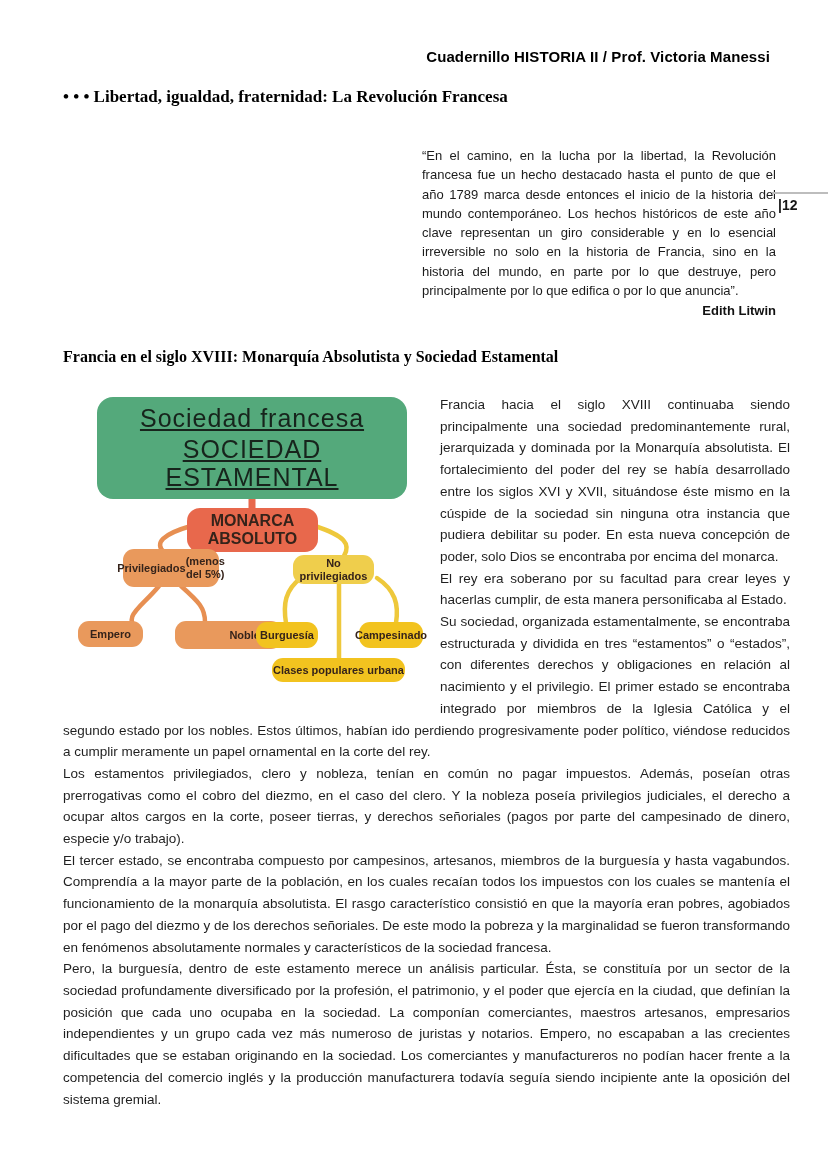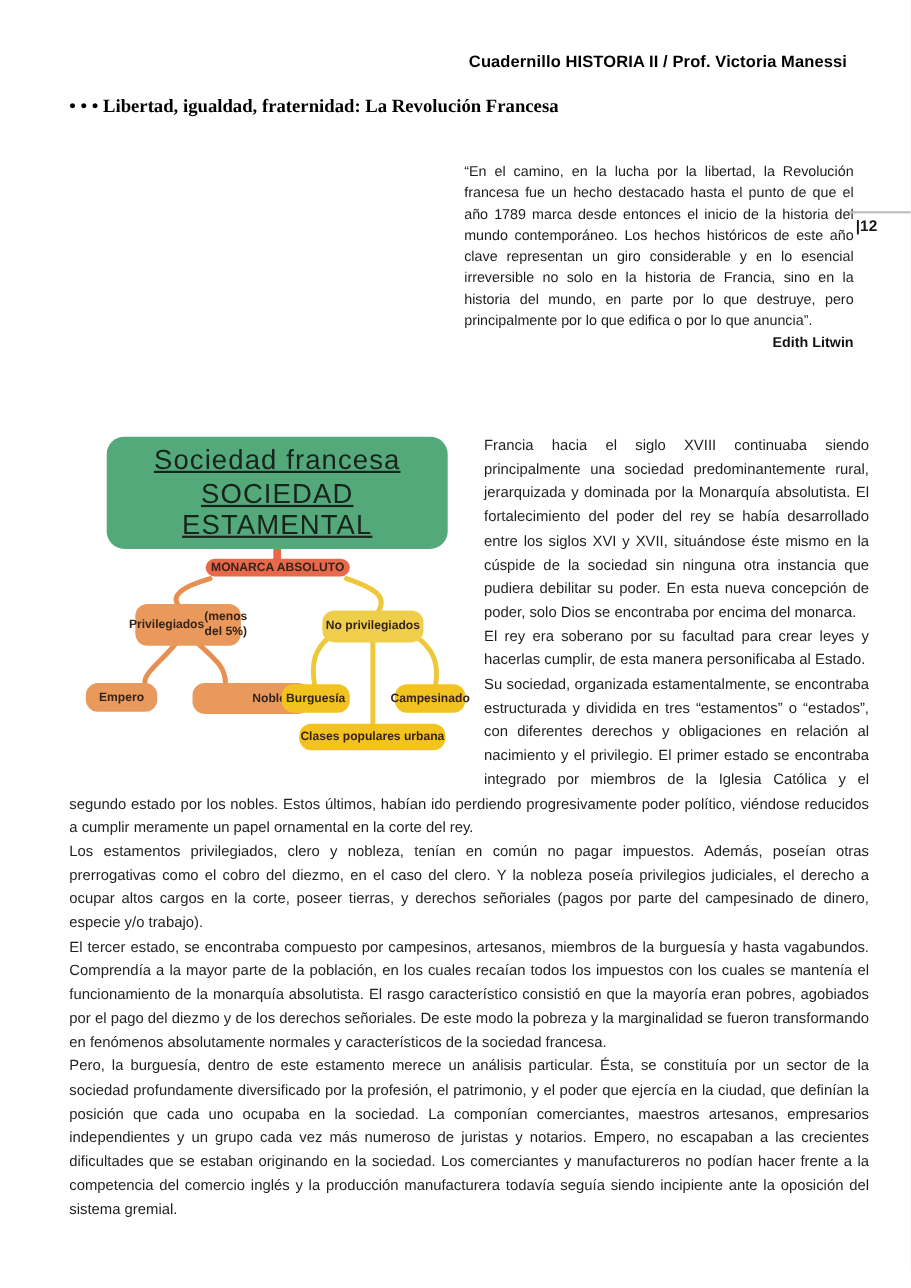--- a/index.html
+++ b/index.html
@@ -59,23 +59,23 @@
     text-align:center;color:#35231a;line-height:1.15;
     font-size:11px;font-weight:600;
   }
   .dnode.green{
     left:34px;top:3px;width:310px;height:102px;border-radius:16px;
     background:#54a97b;color:#17241c;
     flex-direction:column;font-weight:400;text-decoration:underline;
   }
   .green .l1{font-size:25px;letter-spacing:1px;}
   .green .l2{font-size:25px;letter-spacing:1px;margin-top:2px;}
-  .dnode.monarca{left:124px;top:114px;width:131px;height:16px;border-radius:13px;background:#e8684c;font-weight:700;font-size:11px;}
+  .dnode.monarca{left:124px;top:114px;width:131px;height:44px;border-radius:13px;background:#e8684c;font-weight:700;font-size:16px;}
   .dnode.privilegiados{left:60px;top:155px;width:96px;height:38px;border-radius:11px;background:#e9995c;flex-direction:row;}
-  .dnode.nopriv{left:230px;top:161px;width:92px;height:29px;border-radius:11px;background:#efce4c;}
+  .dnode.nopriv{left:230px;top:161px;width:81px;height:29px;border-radius:11px;background:#efce4c;}
   .dnode.clero{left:15px;top:227px;width:65px;height:26px;border-radius:11px;background:#e9995c;}
   .dnode.nobleza{left:112px;top:227px;width:63px;height:28px;border-radius:11px;background:#e9995c;padding-left:44px;}
   .dnode.burguesia{left:193px;top:228px;width:62px;height:26px;border-radius:11px;background:#f2c31f;}
   .dnode.campesinado{left:296px;top:228px;width:64px;height:26px;border-radius:11px;background:#f2c31f;}
   .dnode.clases{left:209px;top:264px;width:133px;height:24px;border-radius:11px;background:#f2c31f;}
 </style>
 </head>
 <body>
 
 <div class="page">
@@ -85,20 +85,21 @@
   <div class="doc-title">• • • Libertad, igualdad, fraternidad: La Revolución Francesa</div>
 
   <div class="quote-block">
     <div>“En el camino, en la lucha por la libertad, la Revolución francesa fue un hecho destacado hasta el punto de que el año 1789 marca desde entonces el inicio de la historia del mundo contemporáneo. Los hechos históricos de este año clave representan un giro considerable y en lo esencial irreversible no solo en la historia de Francia, sino en la historia del mundo, en parte por lo que destruye, pero principalmente por lo que edifica o por lo que anuncia”.</div>
     <div class="quote-author">Edith Litwin</div>
   </div>
 
   <div class="edge-rule"></div>
   <div class="page-number">|12</div>
 
+  <div class="section-heading">Francia en el siglo XVIII: Monarquía Absolutista y Sociedad Estamental</div>
 
   <div class="body-flow">
 
     <div class="diagram">
       <svg width="377" height="313" viewBox="0 0 377 313">
         <path d="M 189 101 L 189 118" stroke="#e8684c" stroke-width="7" fill="none" stroke-linecap="round"></path>
         <path d="M 128 132 C 100 140, 91 149, 101 158" stroke="#e78f52" stroke-width="4.5" fill="none" stroke-linecap="round"></path>
         <path d="M 96 192 C 78 214, 58 222, 75 238" stroke="#e78f52" stroke-width="4.5" fill="none" stroke-linecap="round"></path>
         <path d="M 118 192 C 136 208, 142 214, 142 228" stroke="#e78f52" stroke-width="4.5" fill="none" stroke-linecap="round"></path>
         <path d="M 252 132 C 282 142, 288 150, 281 162" stroke="#eec83b" stroke-width="4.5" fill="none" stroke-linecap="round"></path>

